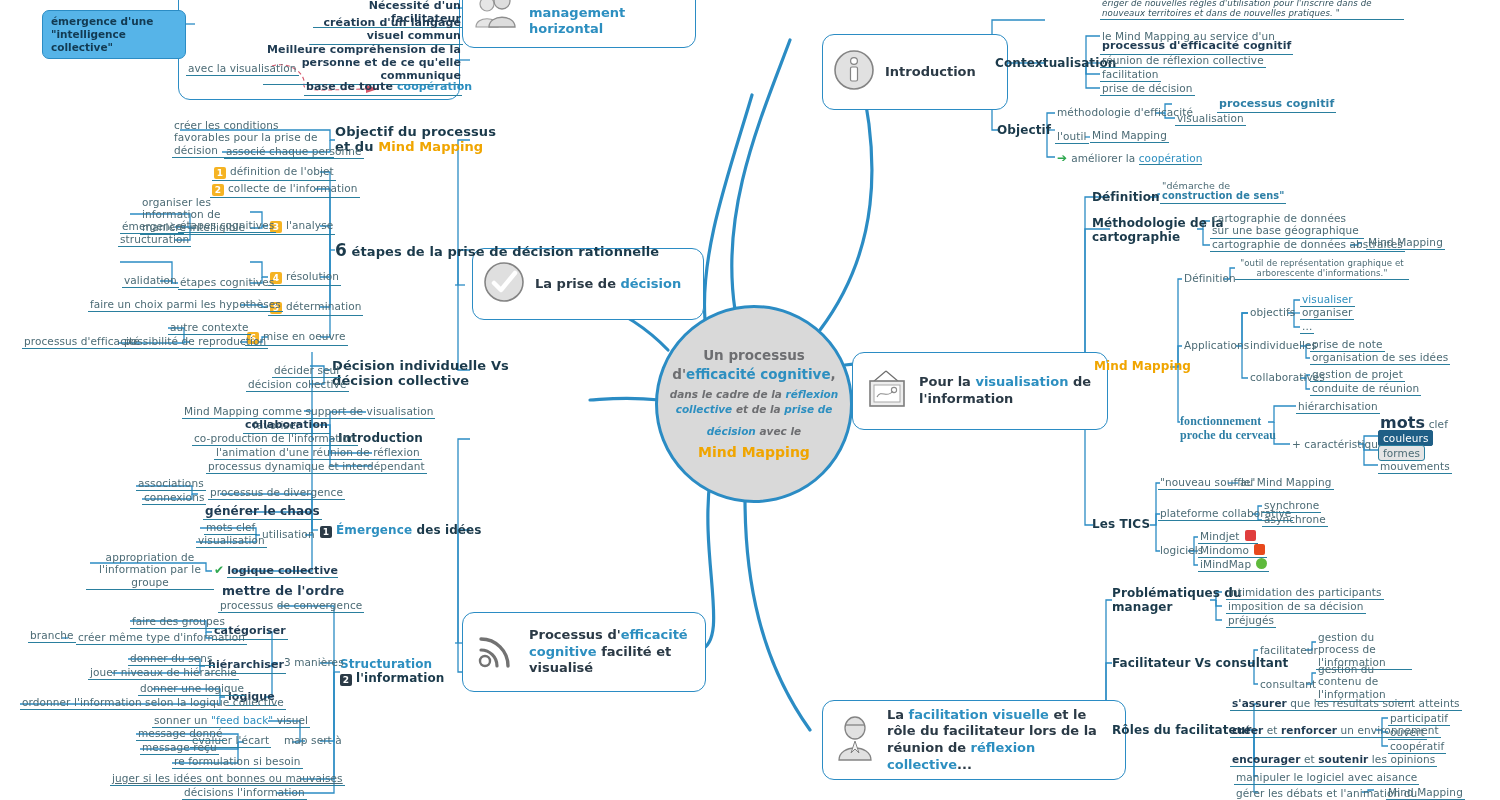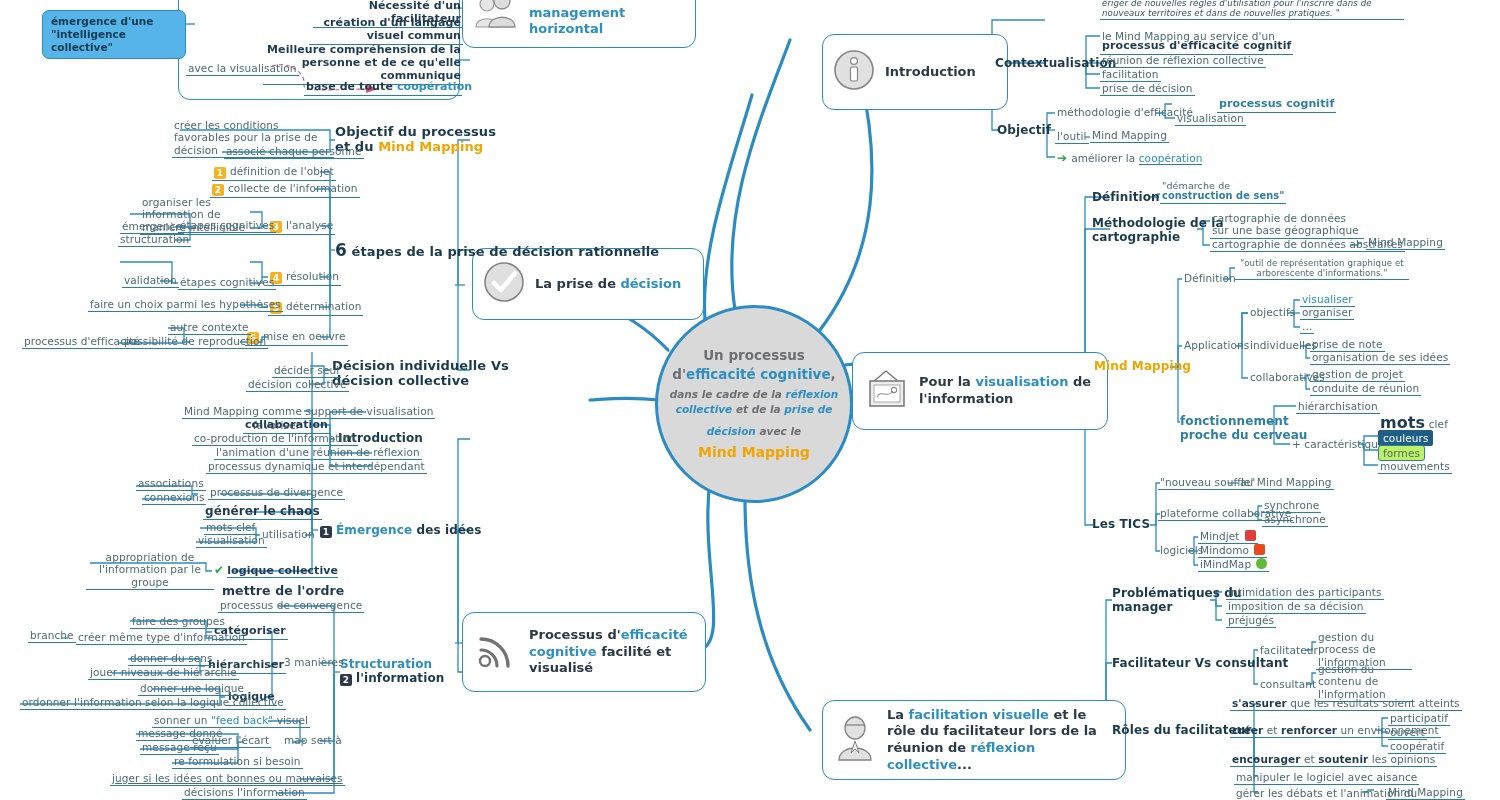--- a/index.html
+++ b/index.html
@@ -18,31 +18,31 @@
   
   .leaf{
     font-size:10.5px;color:#4c6b75;letter-spacing:.1px;
     border-bottom:1px solid #2a7f9e;padding:0 2px 1px 2px;
   }
   .leaf.noline{border-bottom:none;}
   .leaf.dark{color:#2b4a57;}
   .leaf.bold{font-weight:bold;color:#1f3b52;font-size:11px;}
   .leaf.ital{font-style:italic;font-size:8.6px;color:#33535f;}
   .leaf.boxed{
-    border:1px solid #2a7f9e;border-radius:3px;padding:1px 4px;background:#bef264;
+    border:1px solid #2a7f9e;border-radius:3px;padding:1px 4px;background:#e5e5e5;
   }
   .leaf.hl{background:#1f5f86;color:#ffffff;border:1px solid #1f5f86;border-radius:2px;padding:1px 4px;}
 
   
   .hd{
     font-size:13px;font-weight:bold;color:#1b3a4b;letter-spacing:.1px;
   }
   .hd.mid{font-size:12px;}
   .hd.orange{color:#f0a500;}
-  .hd.teal{color:#2d7fa6;}
+  .hd.teal{color:#2d7fa6;font-family:Liberation Serif, serif;}
   .hd .or{color:#f0a500;}
   .hd .bl{color:#2d8fc0;}
 
   
   .chip{
     display:inline-block;width:12px;height:12px;line-height:12px;text-align:center;
     background:#f5b323;color:#ffffff;font-size:9px;font-weight:bold;border-radius:2px;
     vertical-align:-1px;margin-right:4px;
   }
   .chip.dark{background:#2b3a46;}

